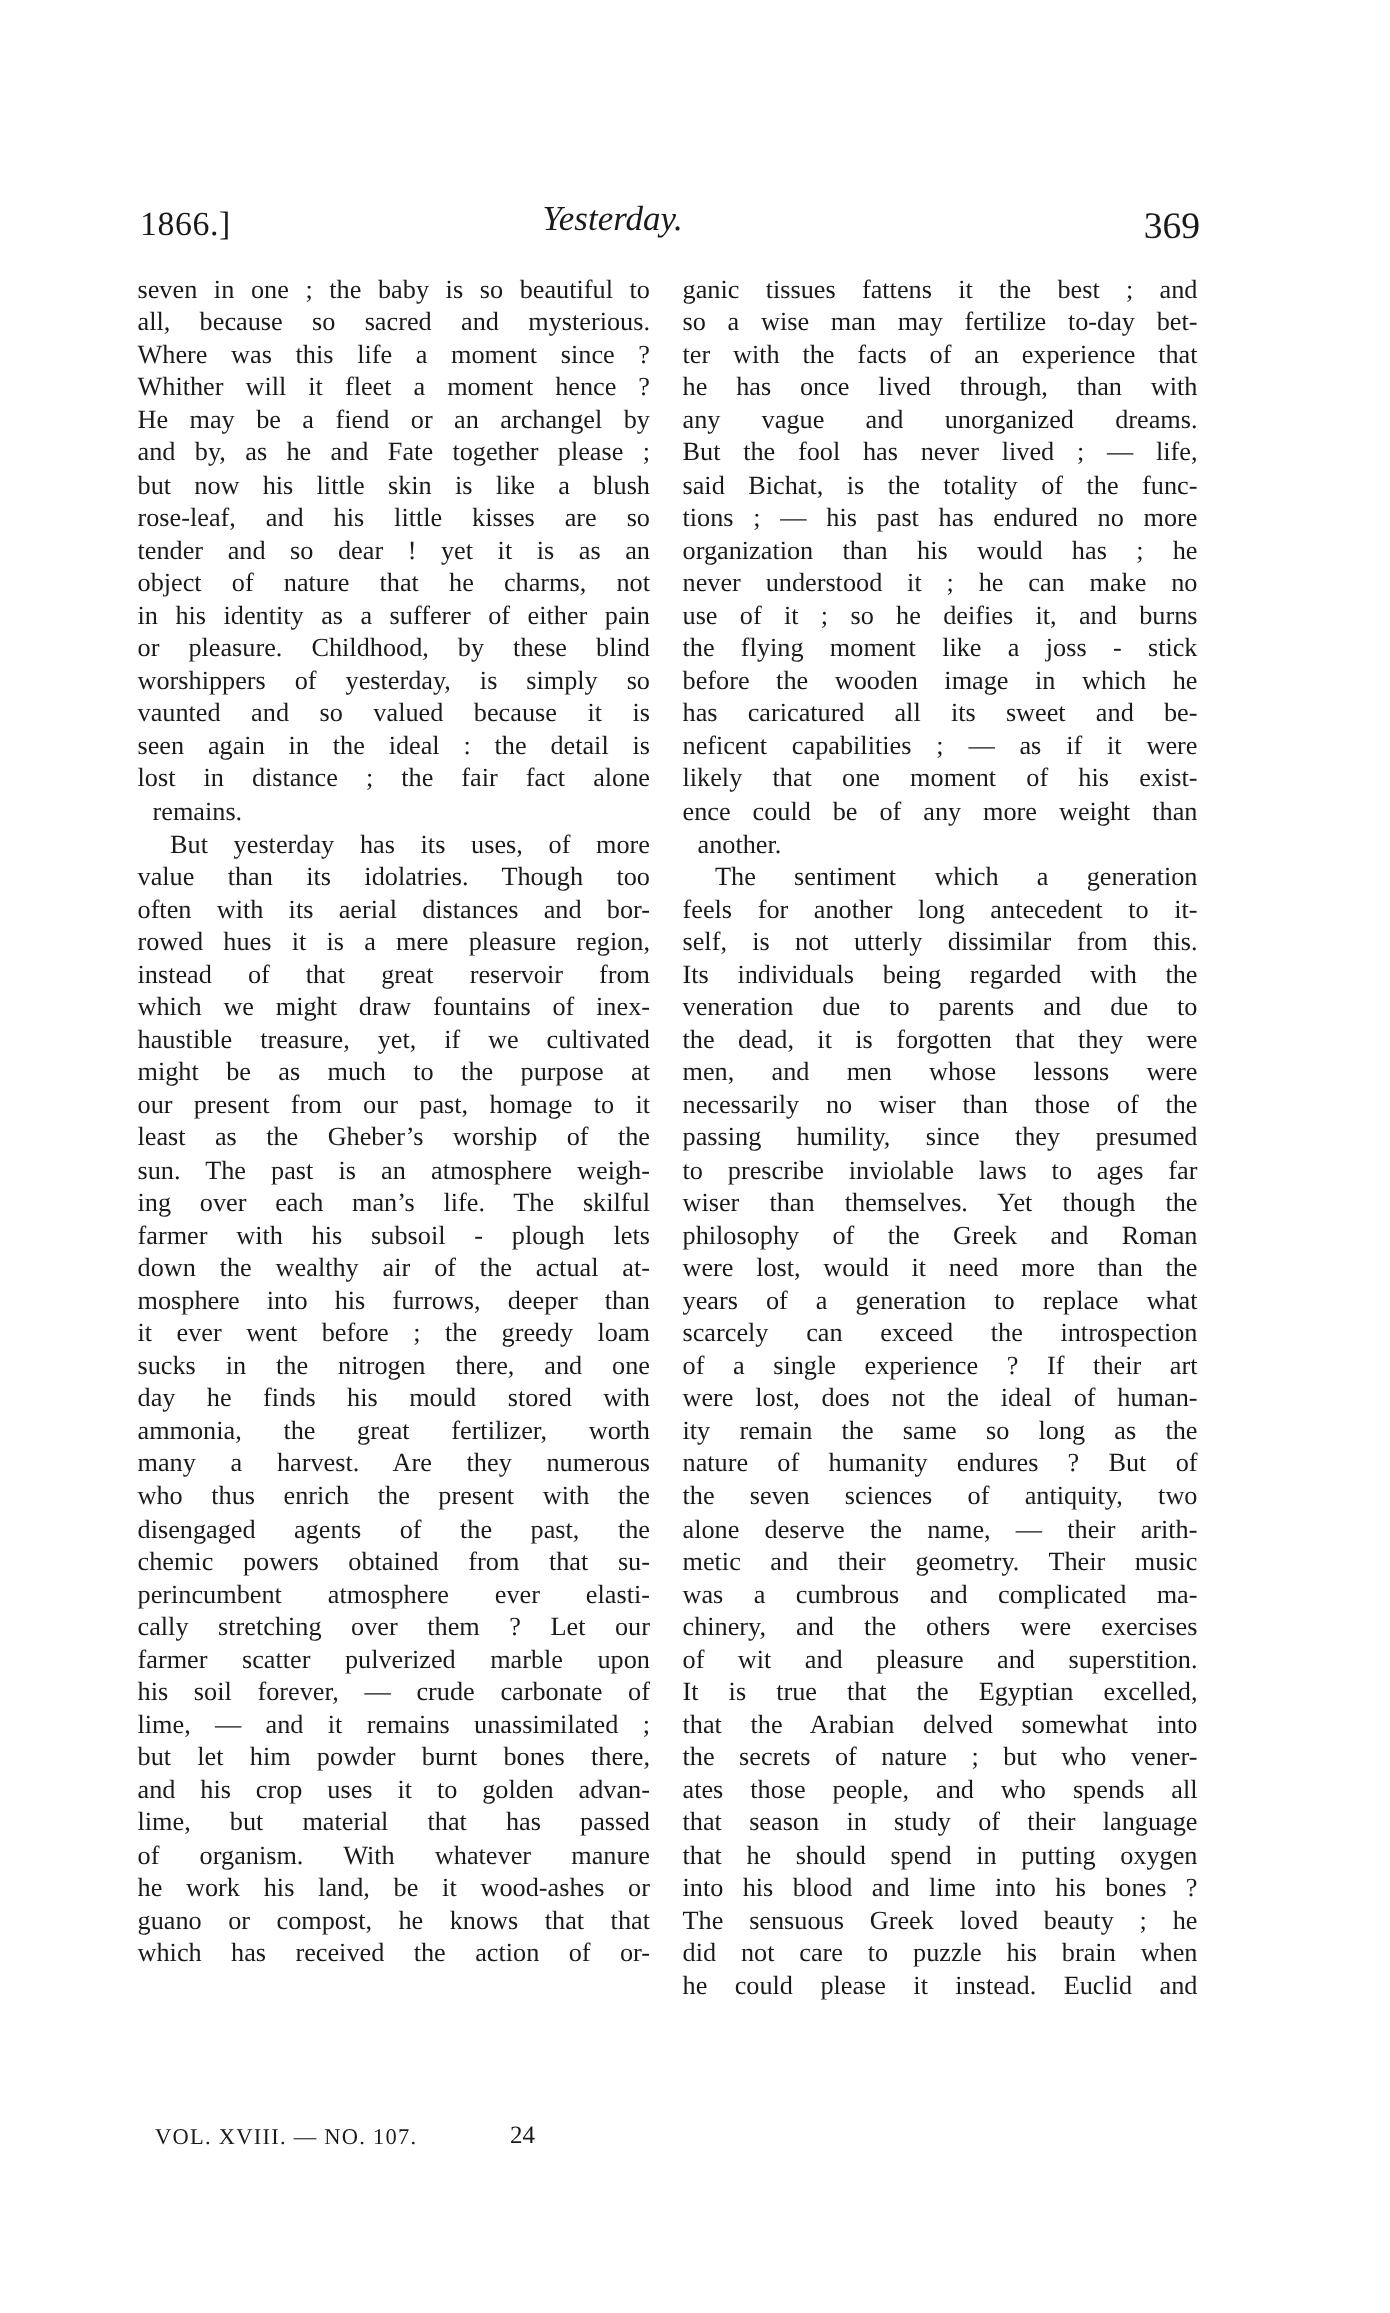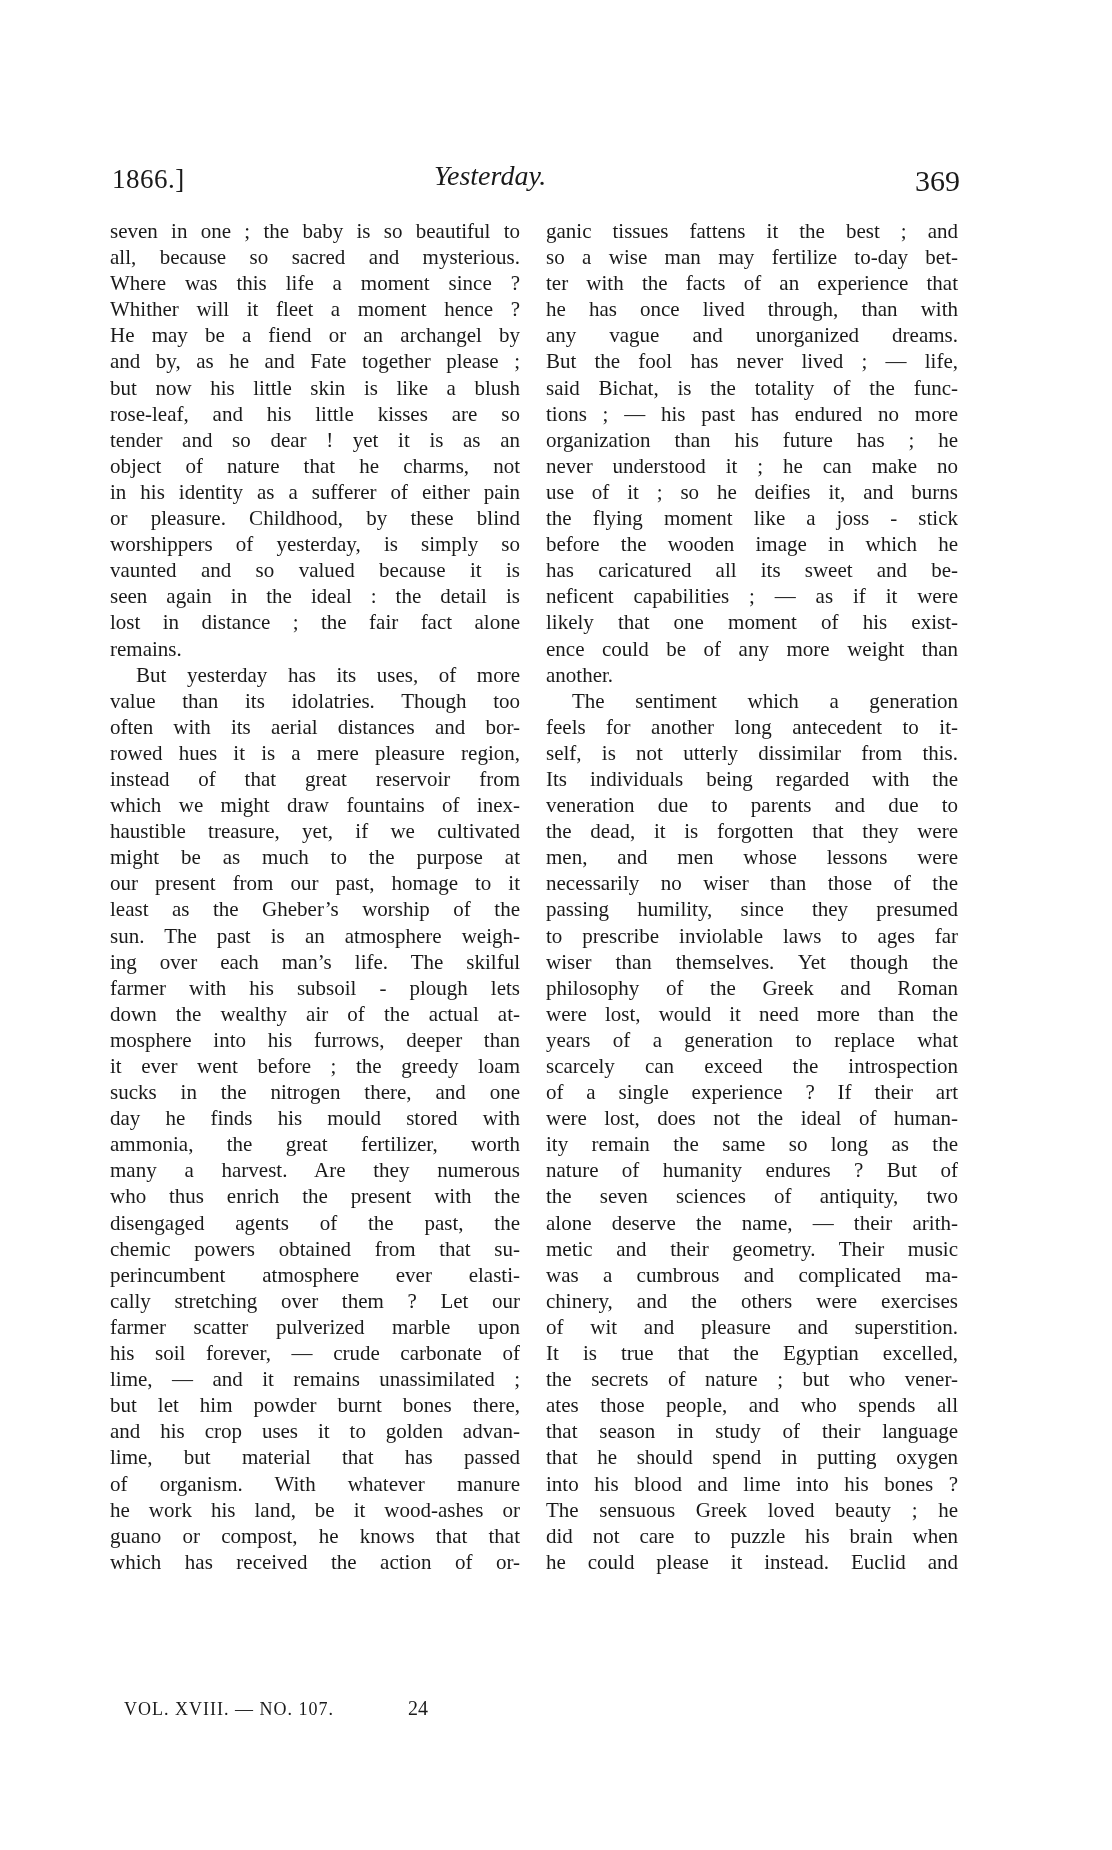--- a/index.html
+++ b/index.html
@@ -54,20 +54,21 @@
     .col-right { left: 546px; width: 412px; }
     .line {
       display: block;
       white-space: nowrap;
       text-align: justify;
       text-align-last: justify;
       height: 26.1px;
     }
     .line.last {
       text-align-last: left;
+      margin-left: 12px;
     }
     .line.indent {
       padding-left: 26px;
     }
     .signature {
       position: absolute;
       top: 1699px;
       left: 124px;
       width: 290px;
       font-size: 18px;
@@ -146,21 +147,21 @@
   </div>
 <div class="column col-right" id="col-1">
     <span class="line">ganic tissues fattens it the best ; and</span>
     <span class="line">so a wise man may fertilize to-day bet-</span>
     <span class="line">ter with the facts of an experience that</span>
     <span class="line">he has once lived through, than with</span>
     <span class="line">any vague and unorganized dreams.</span>
     <span class="line">But the fool has never lived ; — life,</span>
     <span class="line">said Bichat, is the totality of the func-</span>
     <span class="line">tions ; — his past has endured no more</span>
-    <span class="line">organization than his future has ; he</span>
+    <span class="line">organization than his would has ; he</span>
     <span class="line">never understood it ; he can make no</span>
     <span class="line">use of it ; so he deifies it, and burns</span>
     <span class="line">the flying moment like a joss - stick</span>
     <span class="line">before the wooden image in which he</span>
     <span class="line">has caricatured all its sweet and be-</span>
     <span class="line">neficent capabilities ; — as if it were</span>
     <span class="line">likely that one moment of his exist-</span>
     <span class="line">ence could be of any more weight than</span>
     <span class="line last">another.</span>
     <span class="line indent">The sentiment which a generation</span>
@@ -182,20 +183,21 @@
     <span class="line">were lost, does not the ideal of human-</span>
     <span class="line">ity remain the same so long as the</span>
     <span class="line">nature of humanity endures ? But of</span>
     <span class="line">the seven sciences of antiquity, two</span>
     <span class="line">alone deserve the name, — their arith-</span>
     <span class="line">metic and their geometry. Their music</span>
     <span class="line">was a cumbrous and complicated ma-</span>
     <span class="line">chinery, and the others were exercises</span>
     <span class="line">of wit and pleasure and superstition.</span>
     <span class="line">It is true that the Egyptian excelled,</span>
+    <span class="line">that the Arabian delved somewhat into</span>
     <span class="line">the secrets of nature ; but who vener-</span>
     <span class="line">ates those people, and who spends all</span>
     <span class="line">that season in study of their language</span>
     <span class="line">that he should spend in putting oxygen</span>
     <span class="line">into his blood and lime into his bones ?</span>
     <span class="line">The sensuous Greek loved beauty ; he</span>
     <span class="line">did not care to puzzle his brain when</span>
     <span class="line">he could please it instead. Euclid and</span>
   </div>
 

